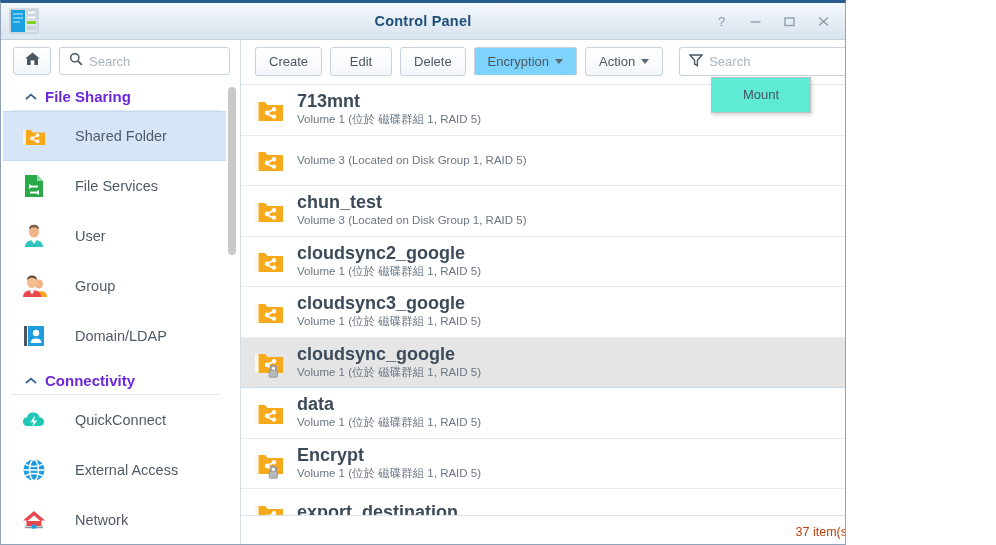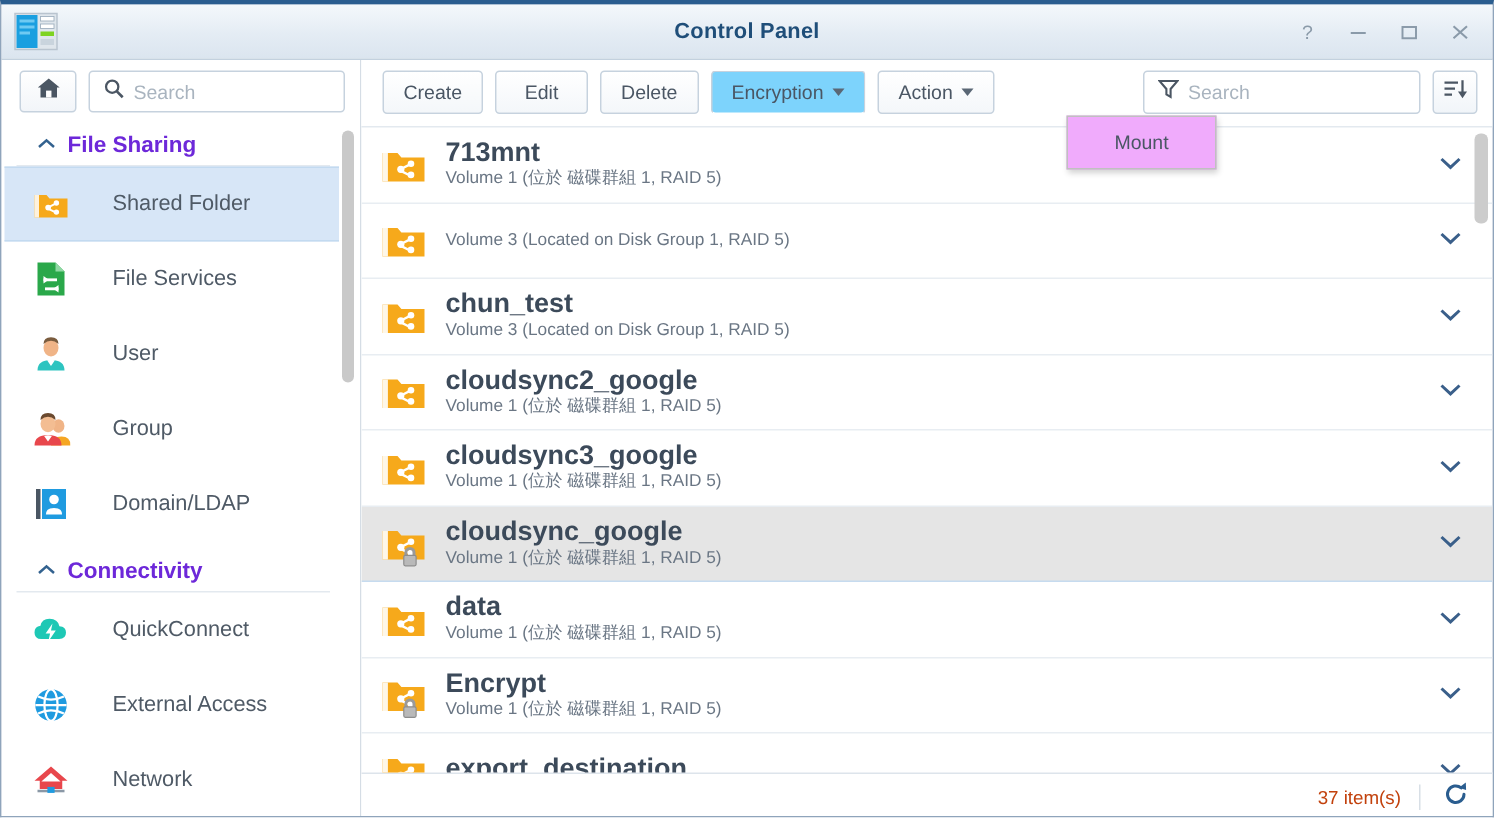--- a/index.html
+++ b/index.html
@@ -5,21 +5,21 @@
   * { box-sizing: border-box; margin: 0; padding: 0; }
   html, body {
     width: 996px; height: 545px;
     font-family: "Liberation Sans", "DejaVu Sans", sans-serif;
     overflow: hidden;
     background: #ffffff;
   }
 
   .window {
     position: relative;
-    width: 996px; height: 545px;
+    width: 846px; height: 545px;
     background: #ffffff;
     border: 1px solid #8fa4bb;
     border-top: 3px solid #2a5d8f;
     overflow: hidden;
   }
 
   
   .titlebar {
     position: relative;
     height: 37px;
@@ -188,21 +188,21 @@
     background: linear-gradient(to bottom,#ffffff,#f1f5f9);
     display: flex; align-items: center; justify-content: center;
     cursor: pointer;
   }
 
   
   .dropdown {
     position: absolute;
     left: 470px; top: 37px;
     width: 100px;
-    background: #f0abfc;
+    background: #5eead4;
     border: 1px solid #c0c0c0;
     box-shadow: 1px 2px 4px rgba(0,0,0,0.18);
     z-index: 25;
     padding: 4px 0;
   }
   .dd-item {
     height: 26px; line-height: 26px;
     text-align: center;
     font-size: 13px; color: #4a5664;
     cursor: pointer;

